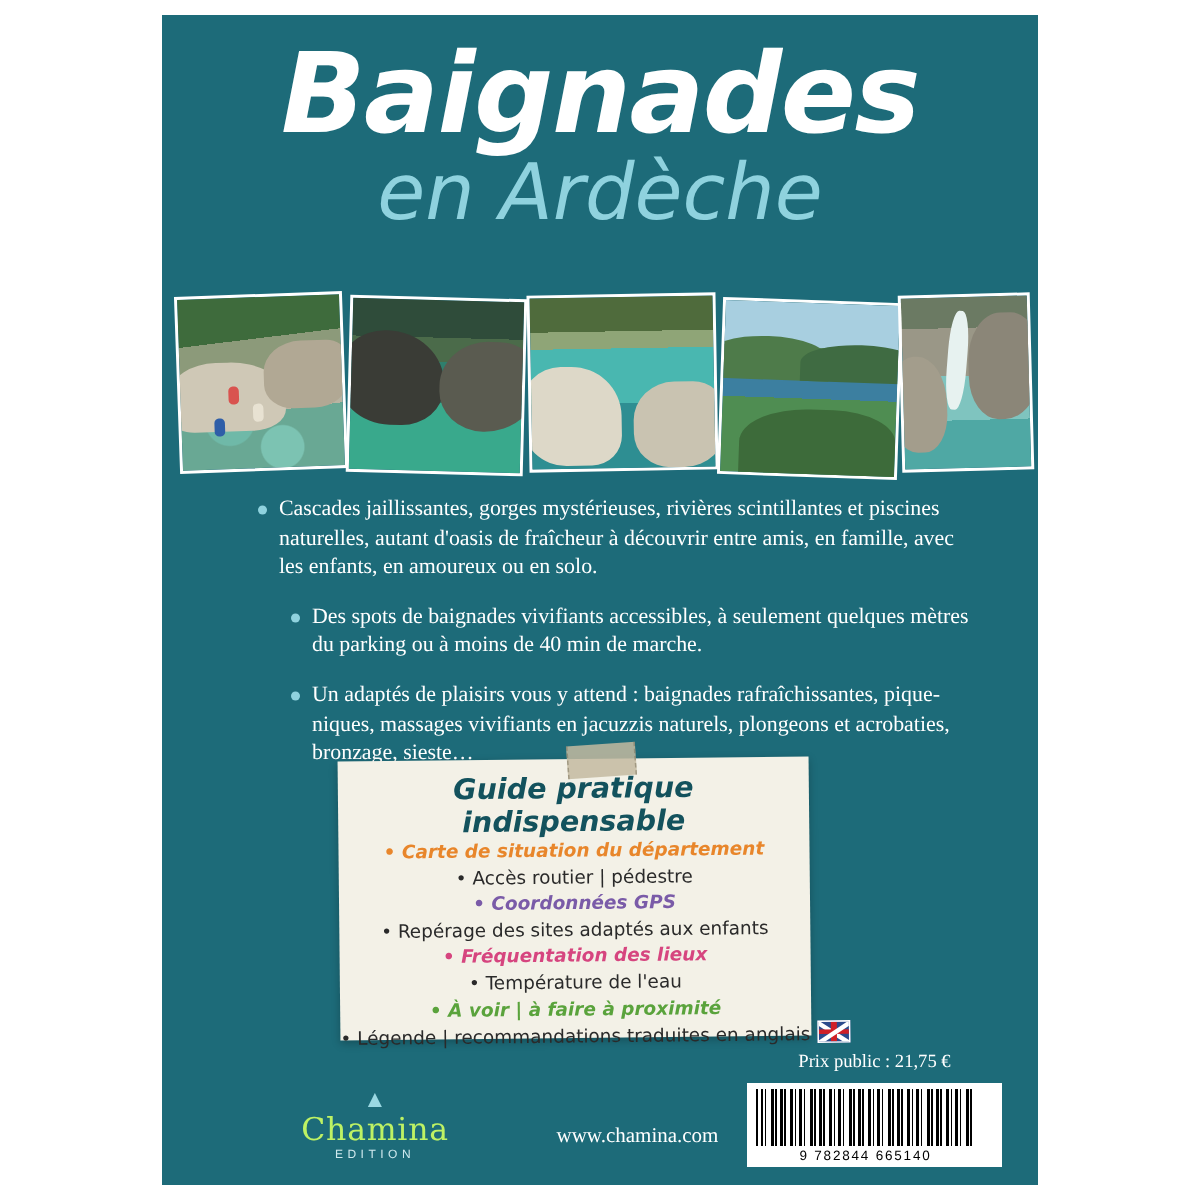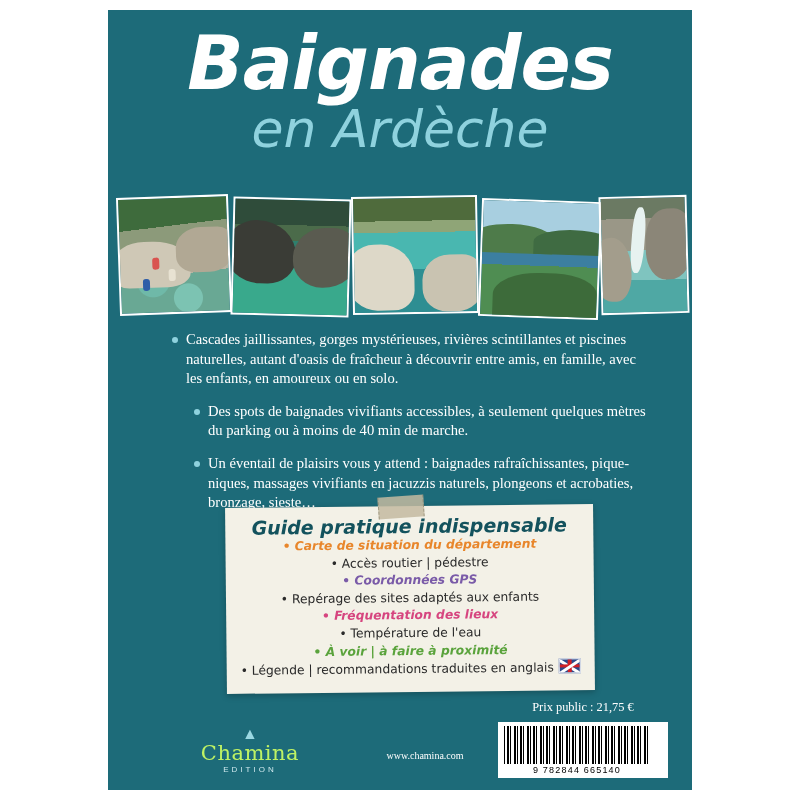--- a/index.html
+++ b/index.html
@@ -153,23 +153,22 @@
   }
   .bullet b { font-weight: normal; }
   .b2 { margin-left: 22px; width: 448px; }
   .b3 { margin-left: 22px; width: 448px; }
 
   
   .guide {
     position: absolute;
     left: 118px;
     top: 496px;
-    width: 348px;
+    width: 314px;
     height: 186px;
-    padding-left: 20px;
   }
   .guide-paper {
     position: absolute;
     inset: 0;
     background: #f3f1e7;
     transform: rotate(-0.6deg);
     box-shadow: 0 2px 6px rgba(0,0,0,0.25);
   }
   .tape {
     position: absolute;
@@ -300,21 +299,21 @@
     margin-top: 1px;
   }
   .website {
     position: absolute;
     left: 232px;
     top: 740px;
     width: 170px;
     text-align: center;
     color: #ffffff;
     font-family: "Liberation Serif", serif;
-    font-size: 10px;
+    font-size: 14px;
   }
 </style>
 </head>
 <body>
 
 <div class="page">
   <div class="cover">
 
     <div class="title-block">
       <div class="title-main">Baignades</div>
@@ -360,21 +359,21 @@
     </div>
 
     <div class="bullets">
       <div class="bullet b1">
         <b>Cascades jaillissantes, gorges mystérieuses, rivières scintillantes et piscines naturelles,</b><span> autant d'oasis de fraîcheur à découvrir entre amis, en famille, avec les enfants, en amoureux ou en solo.</span>
       </div>
       <div class="bullet b2">
         <b>Des spots de baignades vivifiants accessibles,</b><span> à seulement quelques mètres du parking ou à moins de 40 min de marche.</span>
       </div>
       <div class="bullet b3">
-        <b>Un éventail de plaisirs vous y attend :</b><span> baignades rafraîchissantes, pique-niques, massages vivifiants en jacuzzis naturels, plongeons et acrobaties, bronzage, sieste…</span>
+        <b>Un adaptés de plaisirs vous y attend :</b><span> baignades rafraîchissantes, pique-niques, massages vivifiants en jacuzzis naturels, plongeons et acrobaties, bronzage, sieste…</span>
       </div>
     </div>
 
     <div class="guide">
       <div class="guide-paper"></div>
       <div class="tape"></div>
       <div class="guide-content">
         <div class="guide-title">Guide pratique indispensable</div>
         <div class="guide-line g-orange">• Carte de situation du département</div>
         <div class="guide-line g-dark">• Accès routier | pédestre</div>

